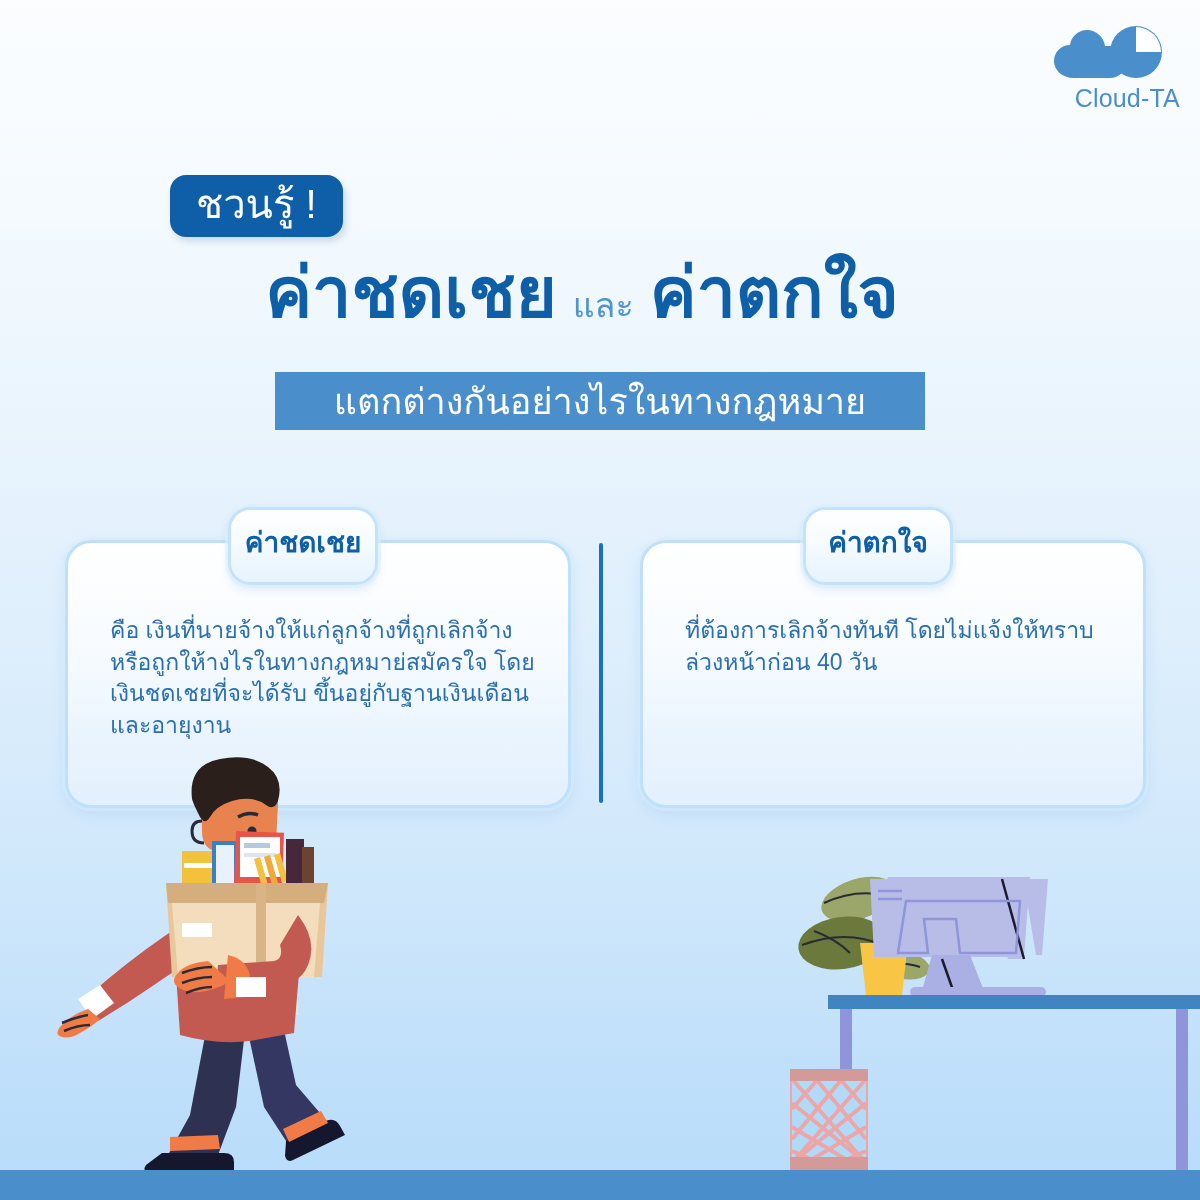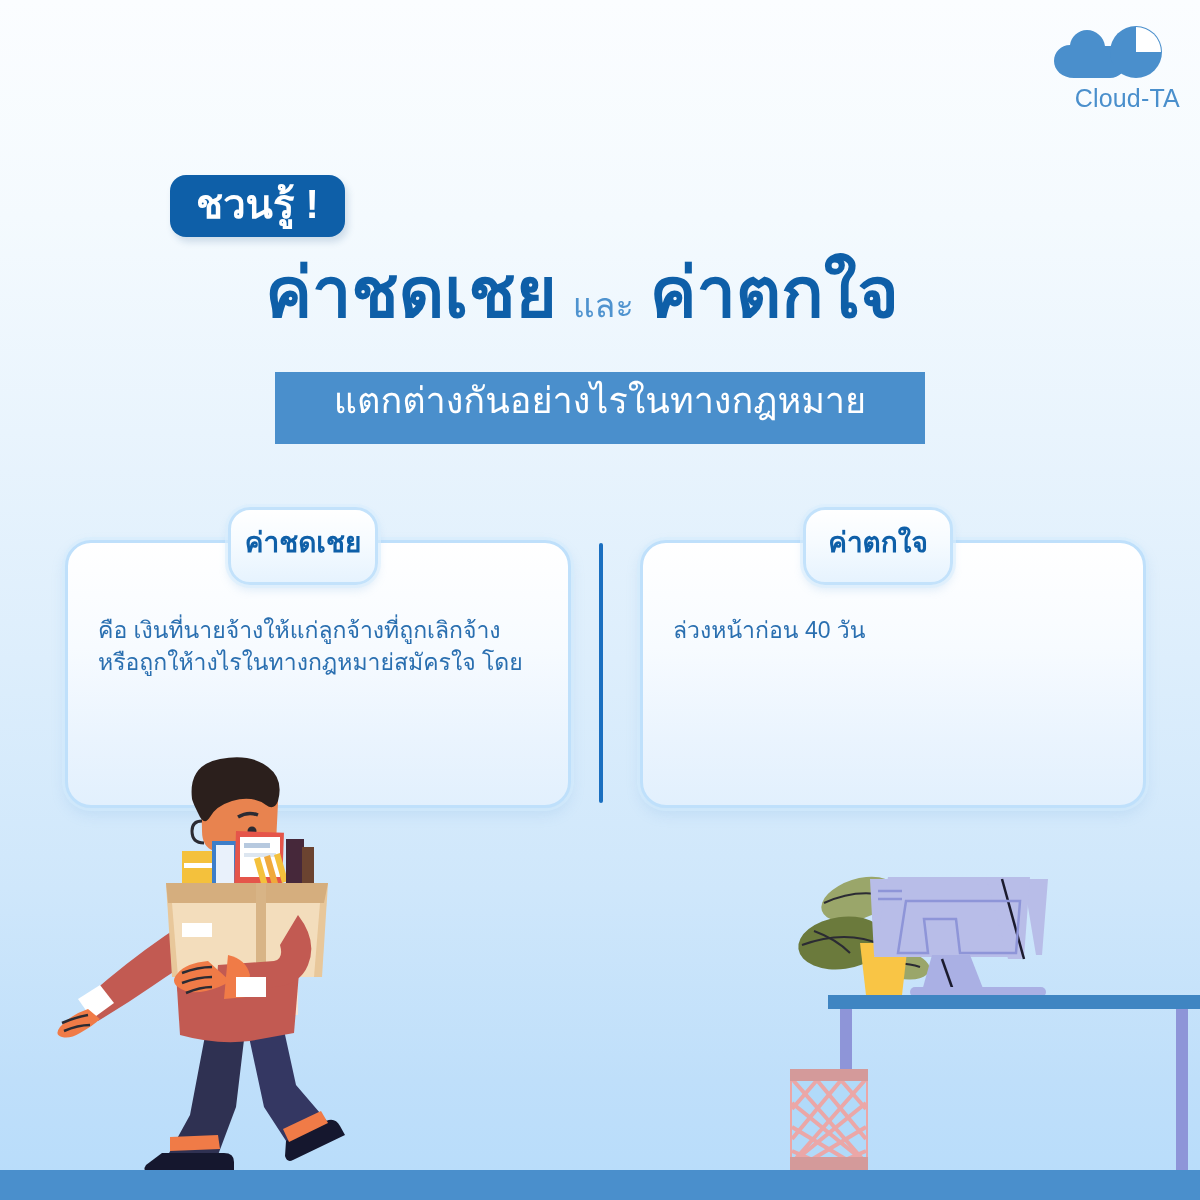--- a/index.html
+++ b/index.html
@@ -21,62 +21,62 @@
   }
 
   
   #badge{
     position:absolute;left:170px;top:175px;
     background:#0e5fa8;border-radius:16px;
     padding:9px 26px 13px 26px;
     box-shadow:3px 5px 7px rgba(40,90,140,.18);
   }
   #badge span{
-    color:#ffffff;font-size:40px;font-weight:bold;line-height:1;
+    color:#ffffff;font-size:40px;font-weight:normal;line-height:1;
     white-space:nowrap;
   }
 
   
   #headline{
     position:absolute;left:0;top:258px;width:1164px;text-align:center;
     white-space:nowrap;line-height:1;
   }
   #headline .big{
     font-size:70px;font-weight:bold;color:#0e5fa8;vertical-align:baseline;
   }
   #headline .conj{
     font-size:34px;font-weight:normal;color:#4f93cf;
     padding:0 16px;vertical-align:baseline;
   }
 
   
   #subband{
-    position:absolute;left:275px;top:372px;width:650px;height:72px;
-    background:#4a8fcc;display:flex;align-items:flex-start;justify-content:center;
+    position:absolute;left:275px;top:372px;width:650px;height:58px;
+    background:#4a8fcc;display:flex;align-items:flex-end;justify-content:center;
   }
   #subband span{
     color:#ffffff;font-size:36px;font-weight:400;white-space:nowrap;
   }
 
   
   .card{
     position:absolute;top:540px;width:500px;height:262px;
     border-radius:26px;
     background:linear-gradient(180deg,#ffffff 0%,#f7fbff 40%,#eaf4fe 75%,#e2f0fd 100%);
     border:3px solid #bfe0fb;
     box-shadow:0 0 0 3px rgba(214,236,253,.55), 0 6px 14px rgba(120,175,225,.22);
   }
   #card-left{left:65px;}
   #card-right{left:640px;}
 
   .card-body{
     position:absolute;left:30px;top:72px;width:446px;
     font-size:23px;line-height:1.38;color:#2a6fb0;font-weight:400;
   }
-  .card-body div{white-space:nowrap;}
+  .card-body div{white-space:nowrap;margin-left:12px;}
 
   .tab{
     position:absolute;top:-36px;height:78px;width:150px;
     border-radius:22px;
     background:linear-gradient(180deg,#ffffff 0%,#f6fbff 45%,#e6f3fe 100%);
     border:3px solid #c3e2fb;
     box-shadow:0 0 0 3px rgba(218,238,253,.6), 0 5px 10px rgba(120,175,225,.22);
     display:flex;align-items:flex-start;justify-content:center;
     padding-top:10px;box-sizing:border-box;
   }
@@ -130,30 +130,33 @@
     <span>แตกต่างกันอย่างไรในทางกฎหมาย</span>
   </div>
 
   <div id="card-left" class="card">
     <div id="tab-left" class="tab">
       <span>ค่าชดเชย</span>
     </div>
     <div class="card-body">
       <div>คือ เงินที่นายจ้างให้แก่ลูกจ้างที่ถูกเลิกจ้าง</div>
       <div>หรือถูกให้างไรในทางกฎหมาย่สมัครใจ โดย</div>
+      <div>เงินชดเชยที่จะได้รับ ขึ้นอยู่กับฐานเงินเดือน</div>
+      <div>และอายุงาน</div>
     </div>
   </div>
 
   <div id="divider"></div>
 
   <div id="card-right" class="card">
     <div id="tab-right" class="tab">
       <span>ค่าตกใจ</span>
     </div>
     <div class="card-body">
+      <div>ที่ต้องการเลิกจ้างทันที โดยไม่แจ้งให้ทราบ</div>
       <div>ล่วงหน้าก่อน 40 วัน</div>
     </div>
   </div>
 
   <svg id="man" viewBox="0 0 320 425">
 
     <path d="M168 265 L150 360 L128 400 L178 400 L196 352 L206 268 Z" fill="#2f3152"></path>
 
     <path d="M122 398 h62 q10 0 10 9 v9 h-86 q-6 0 -2 -6 z" fill="#15172e"></path>
 

